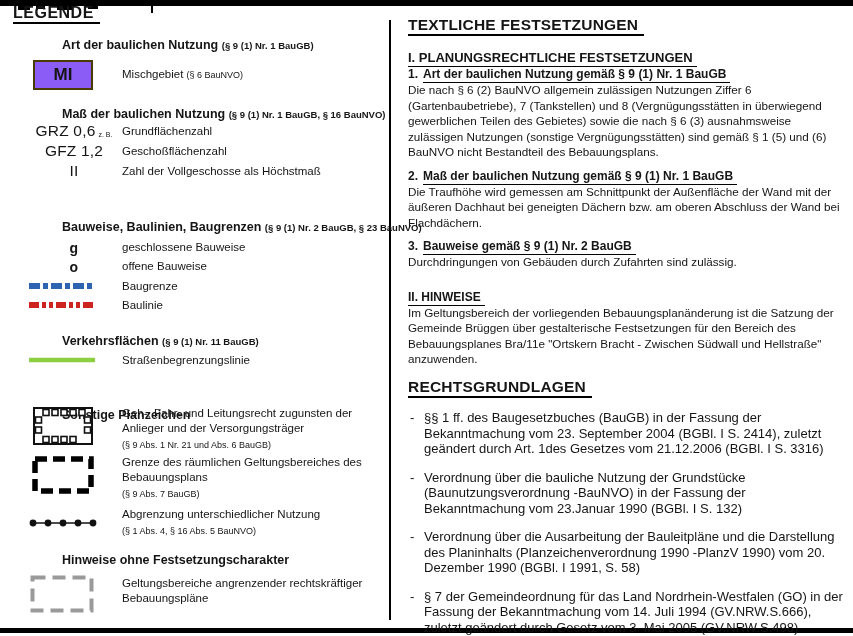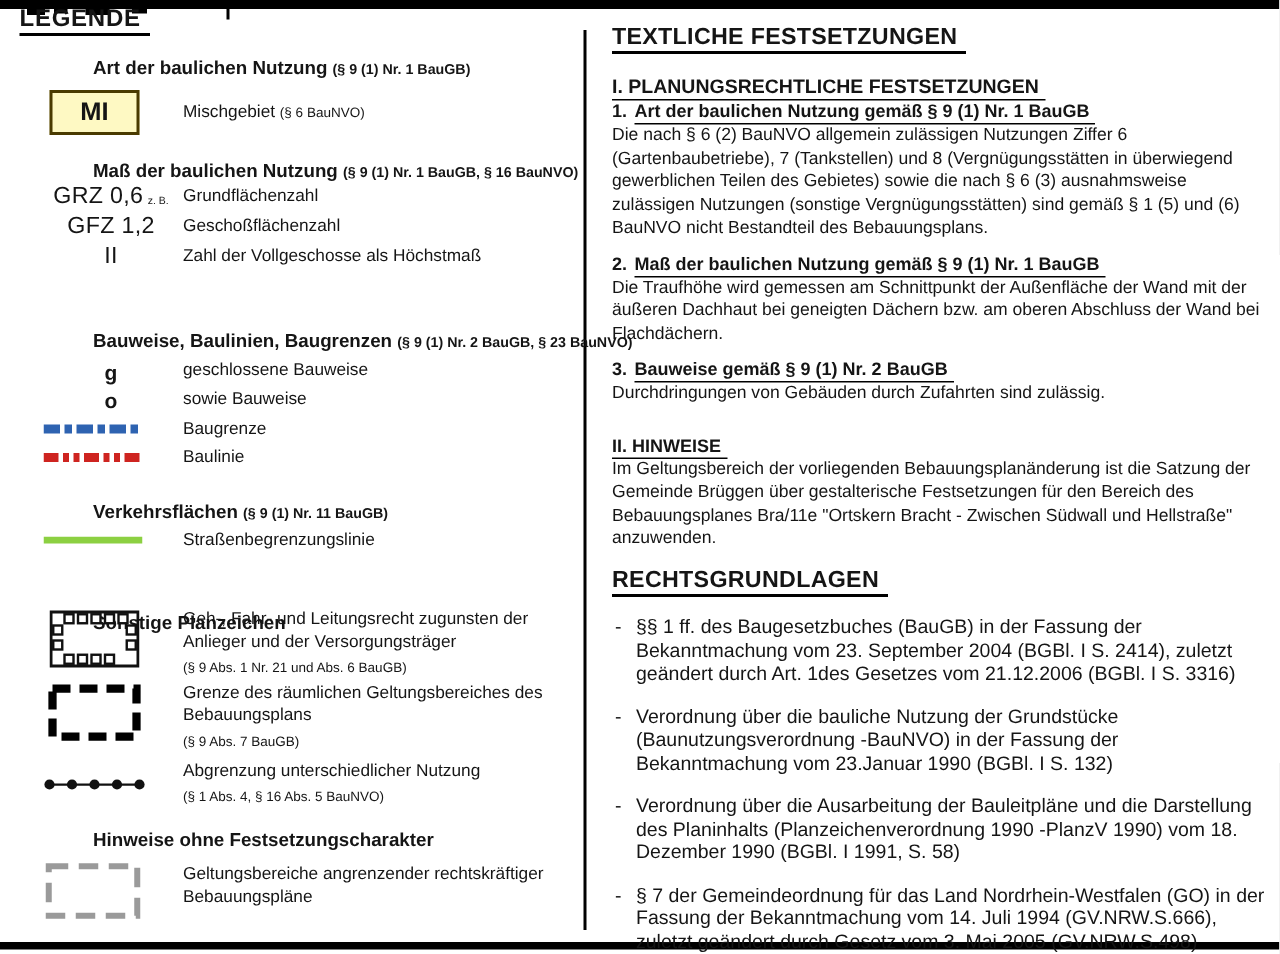--- a/index.html
+++ b/index.html
@@ -18,21 +18,21 @@
   .sec-head .ref{font-size:9.5px;font-weight:bold;}
   .row{position:absolute;left:26px;display:flex;align-items:center;}
   .row.top{align-items:flex-start;}
   .sym{width:96px;flex:0 0 96px;display:flex;justify-content:center;align-items:center;}
   .sym.left{justify-content:flex-start;padding-left:3px;box-sizing:border-box;}
   .code{font-size:15.5px;letter-spacing:.2px;}
   .code-sub{font-size:7px;align-self:flex-end;margin:0 0 2px 3px;}
   .lbl{font-size:11.5px;line-height:15px;}
   .lbl .ref{font-size:9px;}
   .lbl .ref.block{display:block;margin-top:2px;}
-  .mi-box{width:60px;height:30px;background:#fef9c3;border:2px solid #4a3b00;display:flex;
+  .mi-box{width:60px;height:30px;background:#8b5cf6;border:2px solid #4a3b00;display:flex;
           align-items:center;justify-content:center;font-size:17px;font-weight:bold;color:#151515;box-sizing:border-box;}
   .small-code{font-size:14px;font-weight:bold;}
 
   
   .right{position:absolute;left:408px;top:16px;width:437px;}
   .rtitle{font-size:15.5px;font-weight:bold;margin:0 0 16px 0;letter-spacing:.2px;}
   .part-head{font-size:13px;font-weight:bold;margin:4px 0 2px 0;}
   .num-head{font-size:12px;font-weight:bold;margin:9px 0 1px 0;}
   .num-head .num{margin-right:5px;}
   .body{font-size:11.7px;line-height:15.5px;margin:0;}
@@ -98,21 +98,21 @@
   <div class="row" style="top:238px;height:19px">
     <div class="sym">
         <span class="code small-code">g</span>
       </div>
     <div class="lbl">geschlossene Bauweise</div>
   </div>
   <div class="row" style="top:257px;height:19px">
     <div class="sym">
         <span class="code small-code">o</span>
       </div>
-    <div class="lbl">sowie Bauweise</div>
+    <div class="lbl">offene Bauweise</div>
   </div>
   <div class="row" style="top:296px;height:18px">
     <div class="sym left">
       <svg width="66" height="8">
         <line x1="0" y1="4" x2="66" y2="4" stroke="#CE2420" stroke-width="6" stroke-dasharray="10 3 4 3 4 3"></line>
       </svg>
     </div>
     <div class="lbl">Baulinie</div>
   </div>
   <div class="row" style="top:277px;height:18px">
@@ -231,19 +231,19 @@
 
     <p class="num-head" style="margin-top:20px"><span class="u1">II. HINWEISE</span></p>
     <p class="body">Im Geltungsbereich der vorliegenden Bebauungsplanänderung ist die Satzung der Gemeinde Brüggen über gestalterische Festsetzungen für den Bereich des Bebauungsplanes Bra/11e "Ortskern Bracht - Zwischen Südwall und Hellstraße" anzuwenden.</p>
   </div>
 
   <div class="rechts">
     <h1 class="rtitle" style="margin:0"><span class="u">RECHTSGRUNDLAGEN</span></h1>
     <ul>
       <li>§§ 1 ff. des Baugesetzbuches (BauGB) in der Fassung der Bekanntmachung vom 23. September 2004 (BGBl. I S. 2414), zuletzt geändert durch Art. 1des Gesetzes vom 21.12.2006 (BGBl. I S. 3316)</li>
       <li>Verordnung über die bauliche Nutzung der Grundstücke (Baunutzungsverordnung -BauNVO) in der Fassung der Bekanntmachung vom 23.Januar 1990 (BGBl. I S. 132)</li>
-      <li>Verordnung über die Ausarbeitung der Bauleitpläne und die Darstellung des Planinhalts (Planzeichenverordnung 1990 -PlanzV 1990) vom 18. Dezember 1990 (BGBl. I 1991, S. 58)</li>
+      <li>Verordnung über die Ausarbeitung der Bauleitpläne und die Darstellung des Planinhalts (Planzeichenverordnung 1990 -PlanzV 1990) vom 20. Dezember 1990 (BGBl. I 1991, S. 58)</li>
       <li>§ 7 der Gemeindeordnung für das Land Nordrhein-Westfalen (GO) in der Fassung der Bekanntmachung vom 14. Juli 1994 (GV.NRW.S.666), zuletzt geändert durch Gesetz vom 3. Mai 2005 (GV.NRW.S.498)</li>
     </ul>
 
   </div>
 
 </div>
 
 </body></html>

